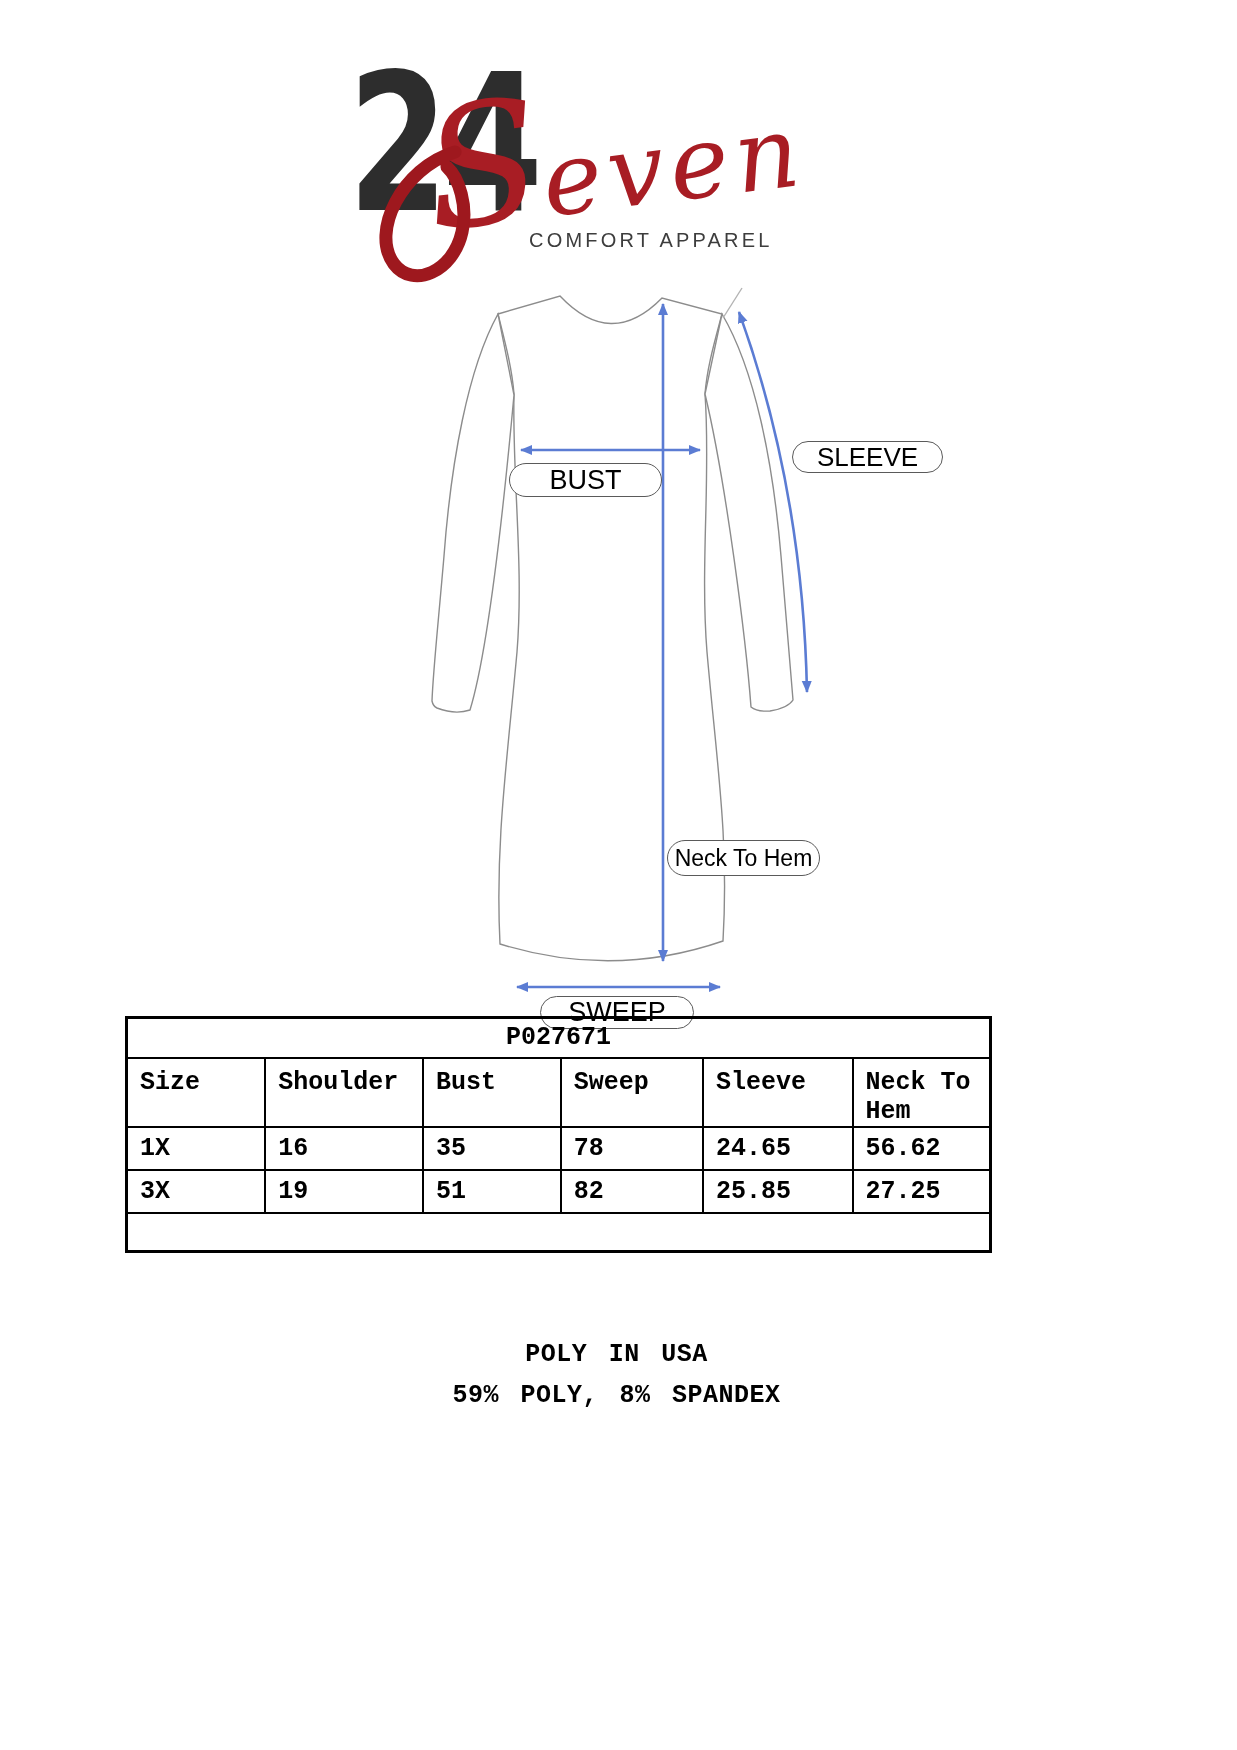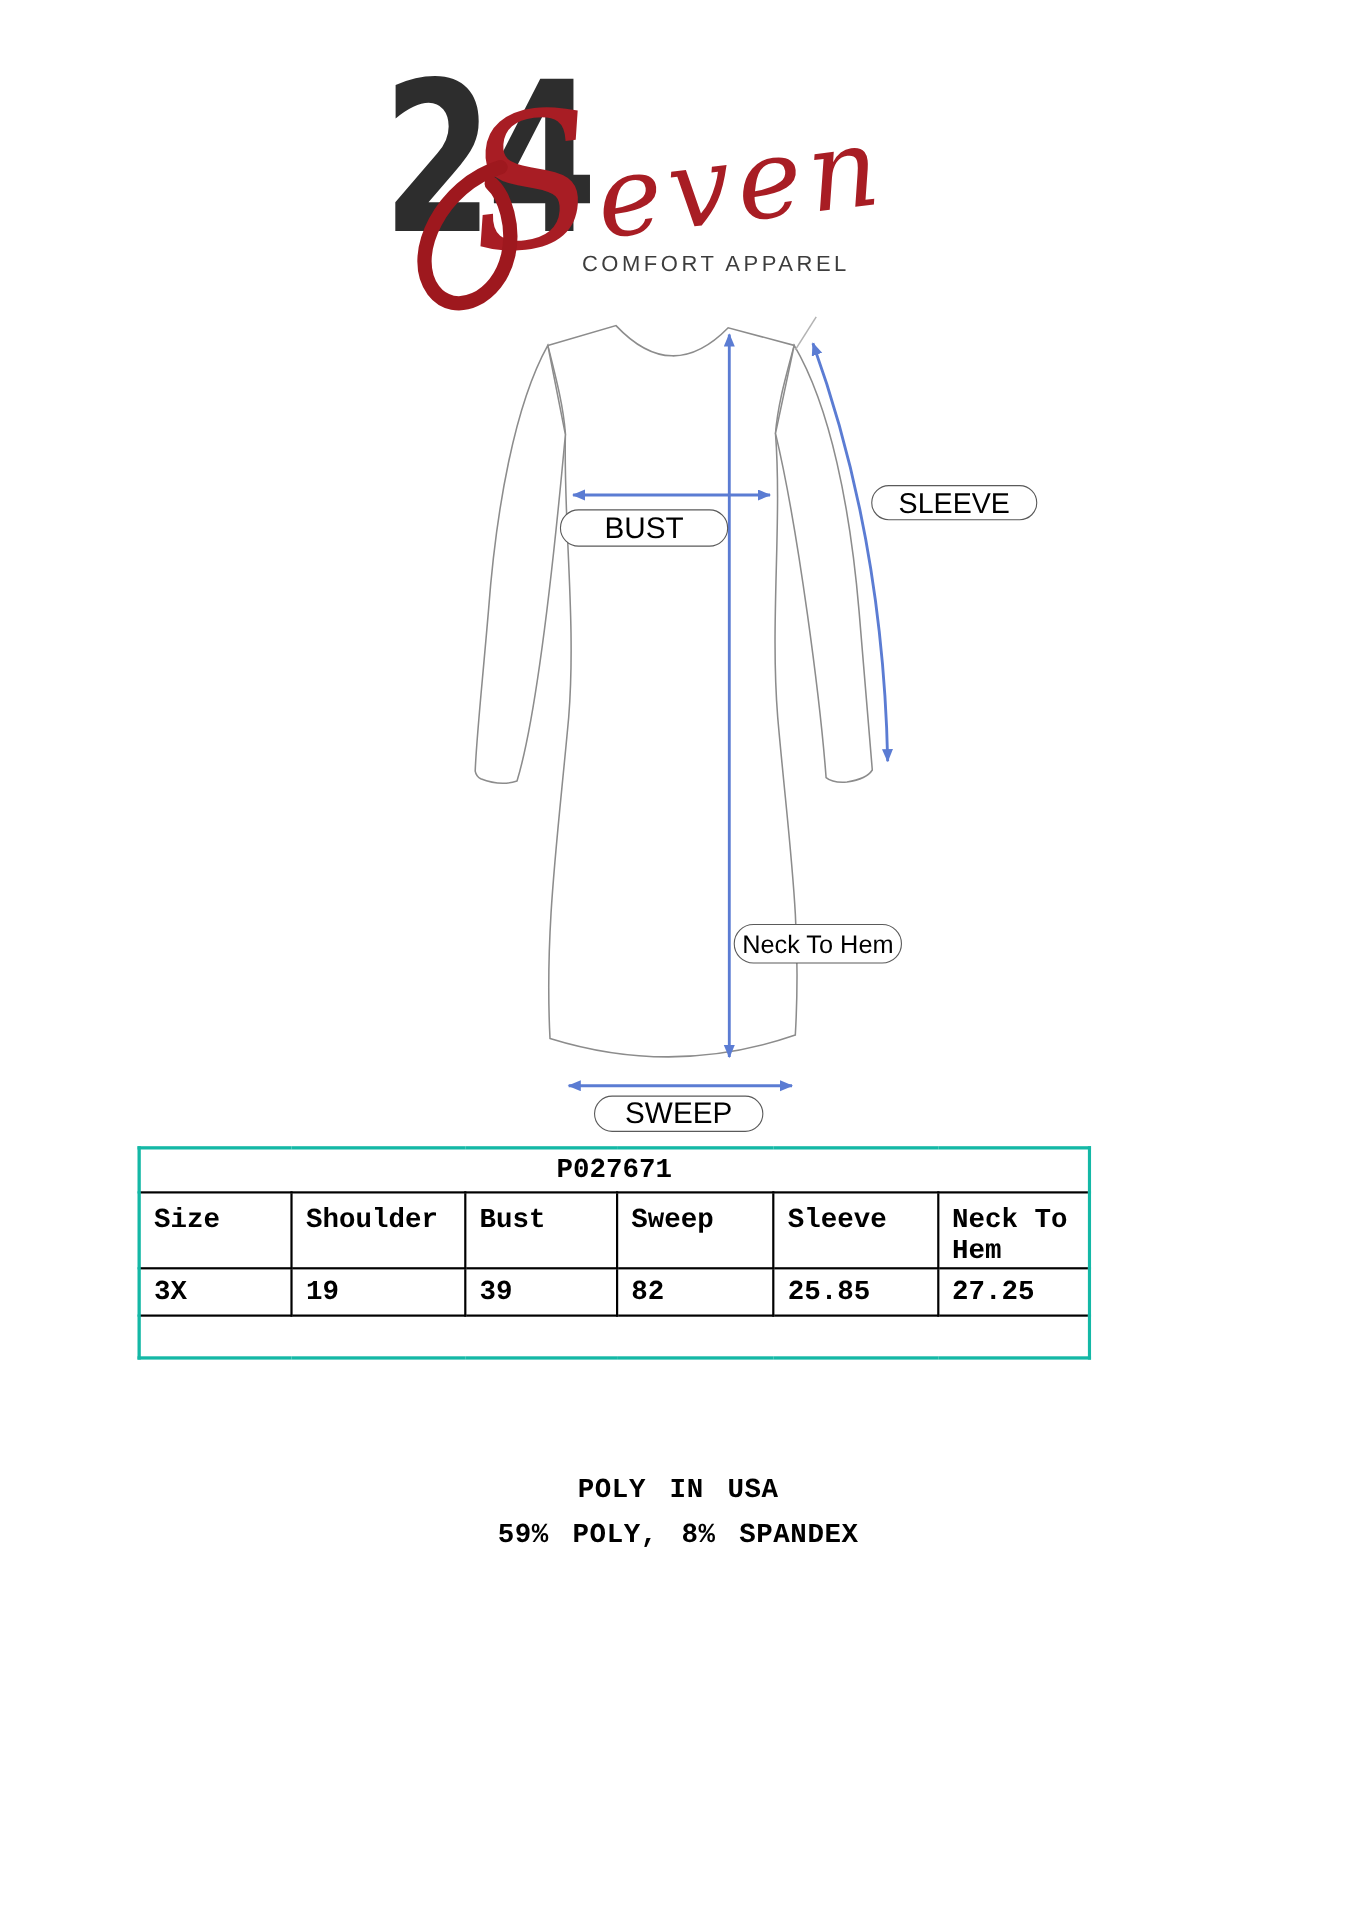--- a/index.html
+++ b/index.html
@@ -40,25 +40,25 @@
     border:1.6px solid #5a5a5a;border-radius:999px;
     color:#000;white-space:nowrap;
     box-sizing:border-box;
   }
   .pill-bust  {left:509px;top:463px;width:153px;height:34px;font-size:27px;}
   .pill-sleeve{left:792px;top:441px;width:151px;height:32px;font-size:26px;}
   .pill-nth   {left:667px;top:840px;width:153px;height:36px;font-size:23px;}
   .pill-sweep {left:540px;top:996px;width:154px;height:33px;font-size:27px;}
   
   .size-table{
-    position:absolute;left:125px;top:1042px;
+    position:absolute;left:125px;top:1016px;
     border-collapse:collapse;table-layout:fixed;
     font-family:"Liberation Mono",monospace;
     font-weight:bold;font-size:25px;color:#000;
-    border:3px solid #14b8a6;
+    border:3px solid #000000;
   }
   .size-table td{
     border:2px solid #000;
     padding:0 12px;
     overflow:hidden;
   }
   .size-table td.style-cell{text-align:center;vertical-align:middle;}
   .size-table tr.head-row td{vertical-align:top;padding-top:9px;line-height:29px;margin-top:20px;}
   .size-table tr.data-row td{vertical-align:middle;}
   .size-table td.empty-cell{border:2px solid #000;}
@@ -148,23 +148,31 @@
     </tr>
     <tr class="head-row" style="height:66px">
       <td>Size</td>
       <td>Shoulder</td>
       <td>Bust</td>
       <td>Sweep</td>
       <td>Sleeve</td>
       <td>Neck To Hem</td>
     </tr>
     <tr class="data-row" style="height:43px">
+      <td>1X</td>
+      <td>16</td>
+      <td>35</td>
+      <td>78</td>
+      <td>24.65</td>
+      <td>56.62</td>
+    </tr>
+    <tr class="data-row" style="height:43px">
       <td>3X</td>
       <td>19</td>
-      <td>39</td>
+      <td>51</td>
       <td>82</td>
       <td>25.85</td>
       <td>27.25</td>
     </tr>
     <tr style="height:39px">
       <td class="empty-cell" colspan="6"></td>
     </tr>
   </tbody>
     </table>
 

